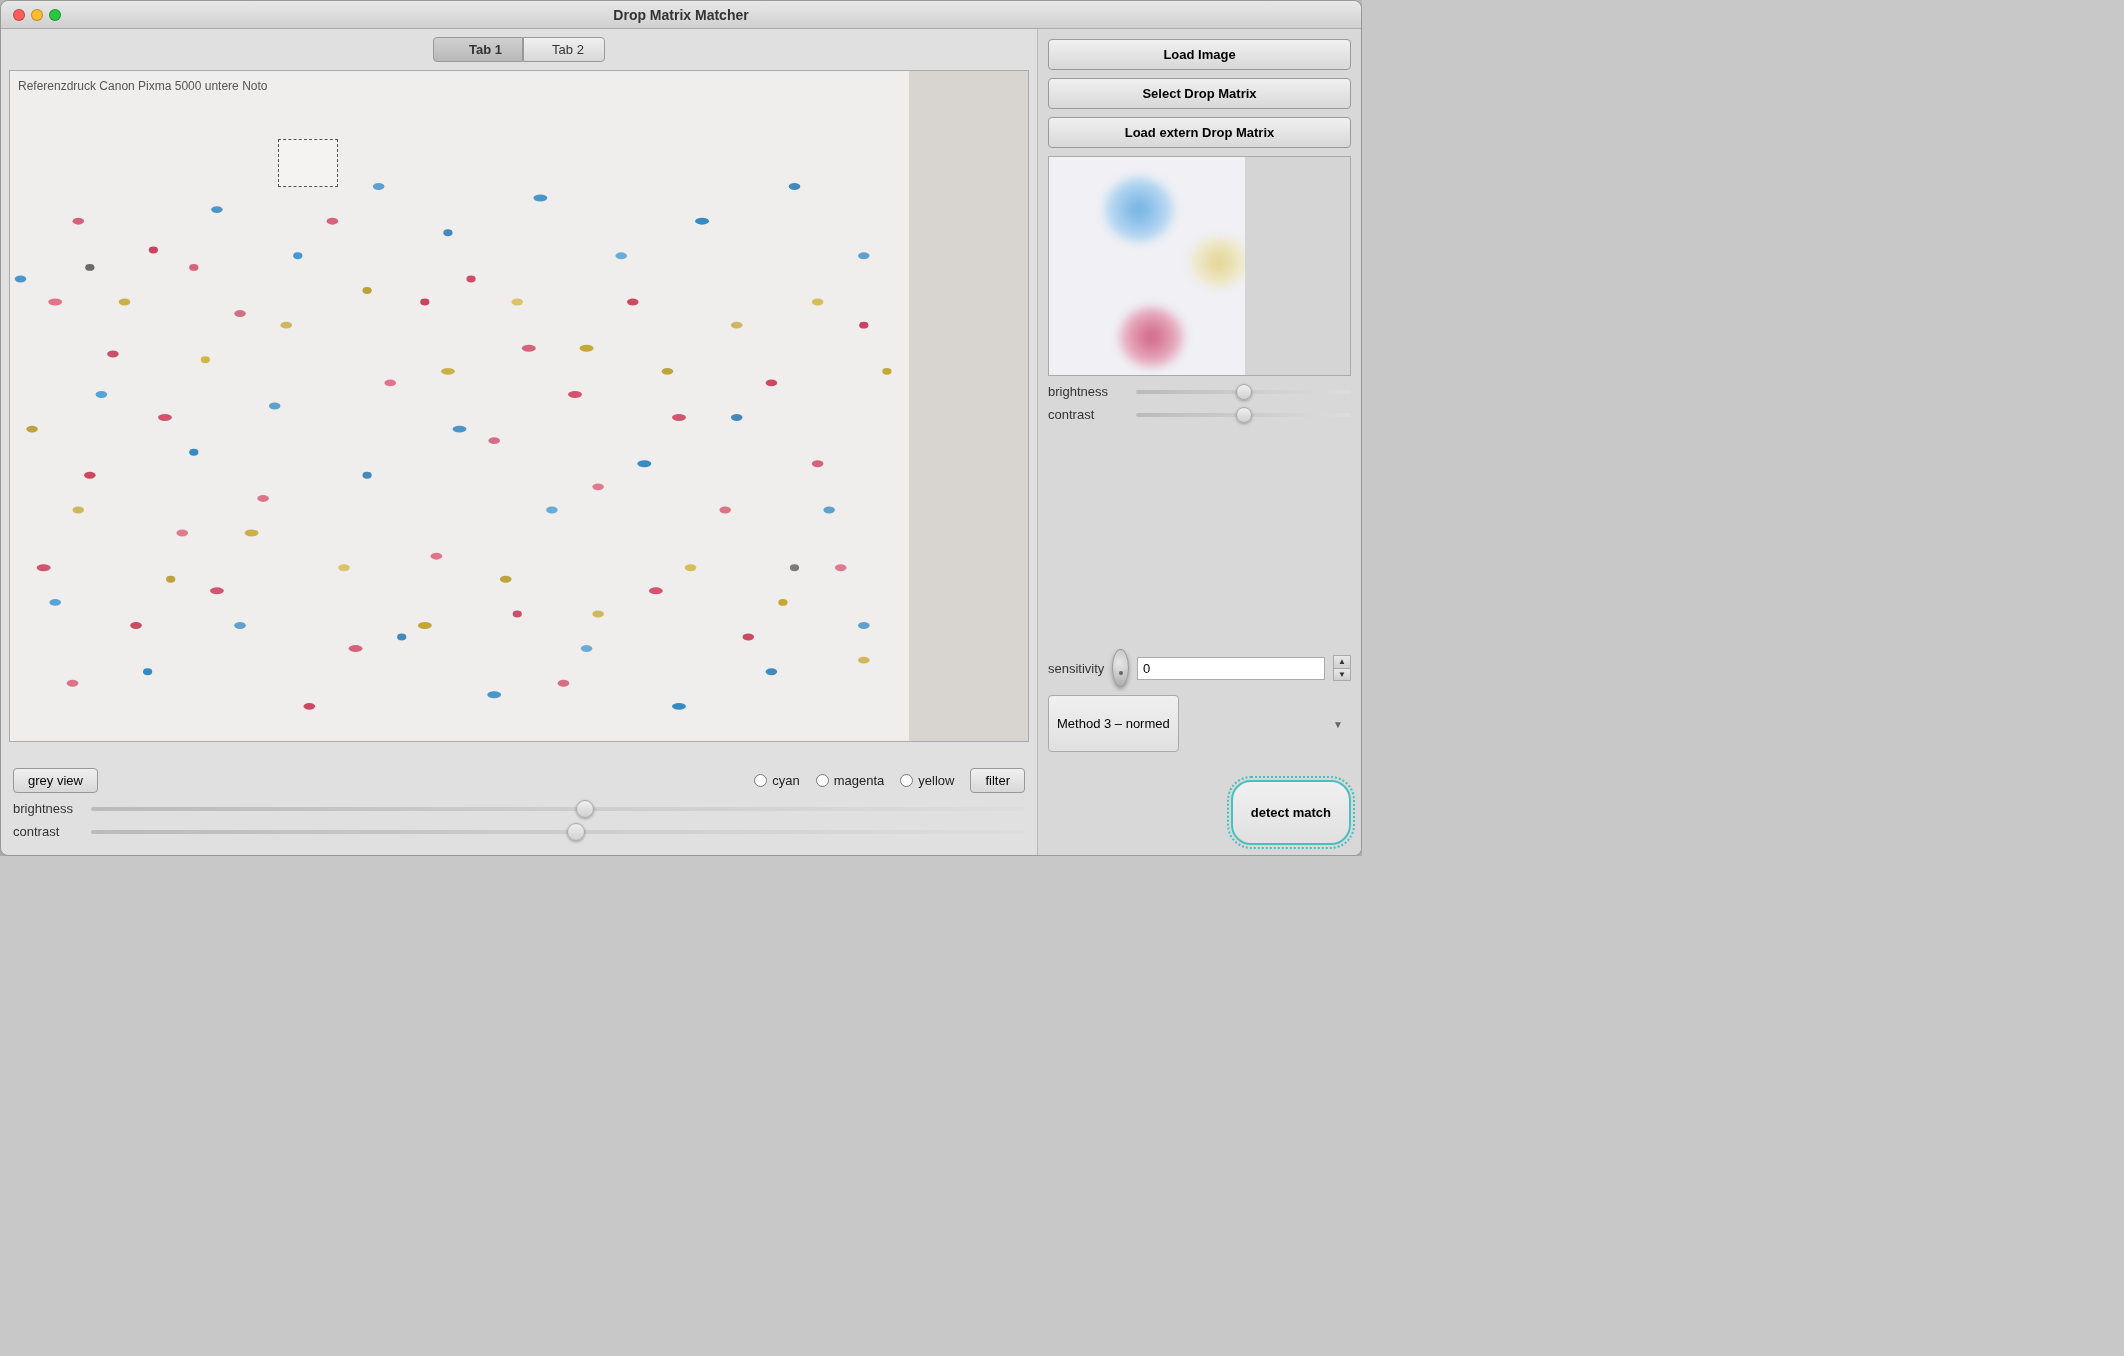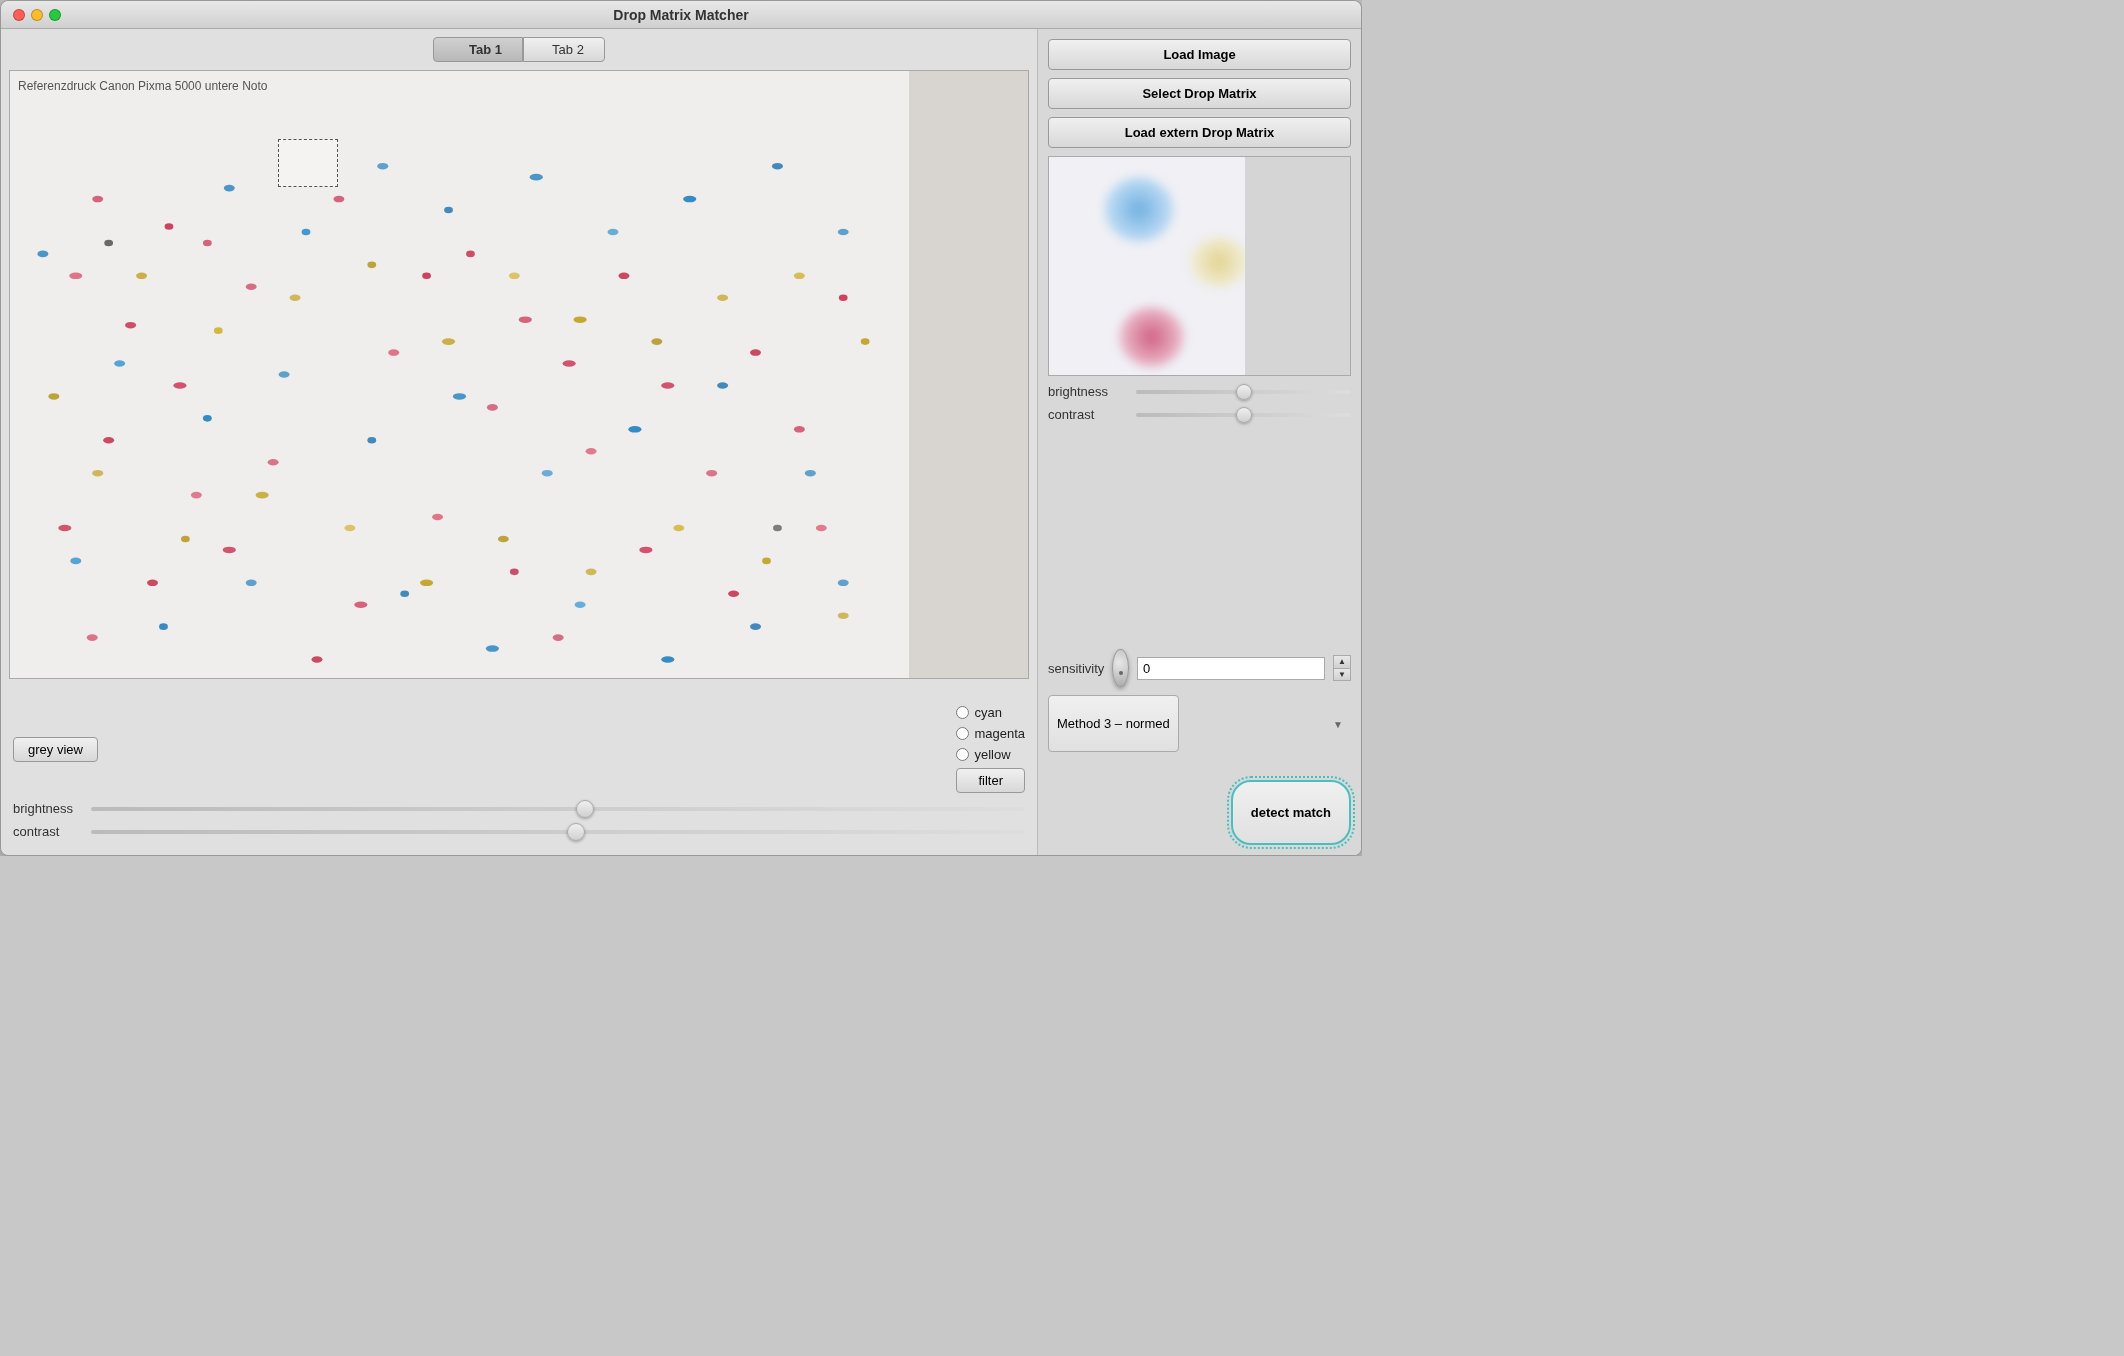--- a/index.html
+++ b/index.html
@@ -183,23 +183,23 @@
       padding: 4px 14px;
       border: 1px solid #999;
       border-radius: 4px;
       background: linear-gradient(to bottom, #f0f0f0, #d8d8d8);
       font-size: 13px;
       cursor: pointer;
     }
 
     .color-filters {
       display: flex;
-      gap: 6px;
+      align-items: center;
+      gap: 16px;
       margin-left: auto;
-      flex-direction: column;
     }
 
     .radio-group {
       display: flex;
       align-items: center;
       gap: 5px;
     }
 
     .radio-group input[type="radio"] {
       margin: 0;

